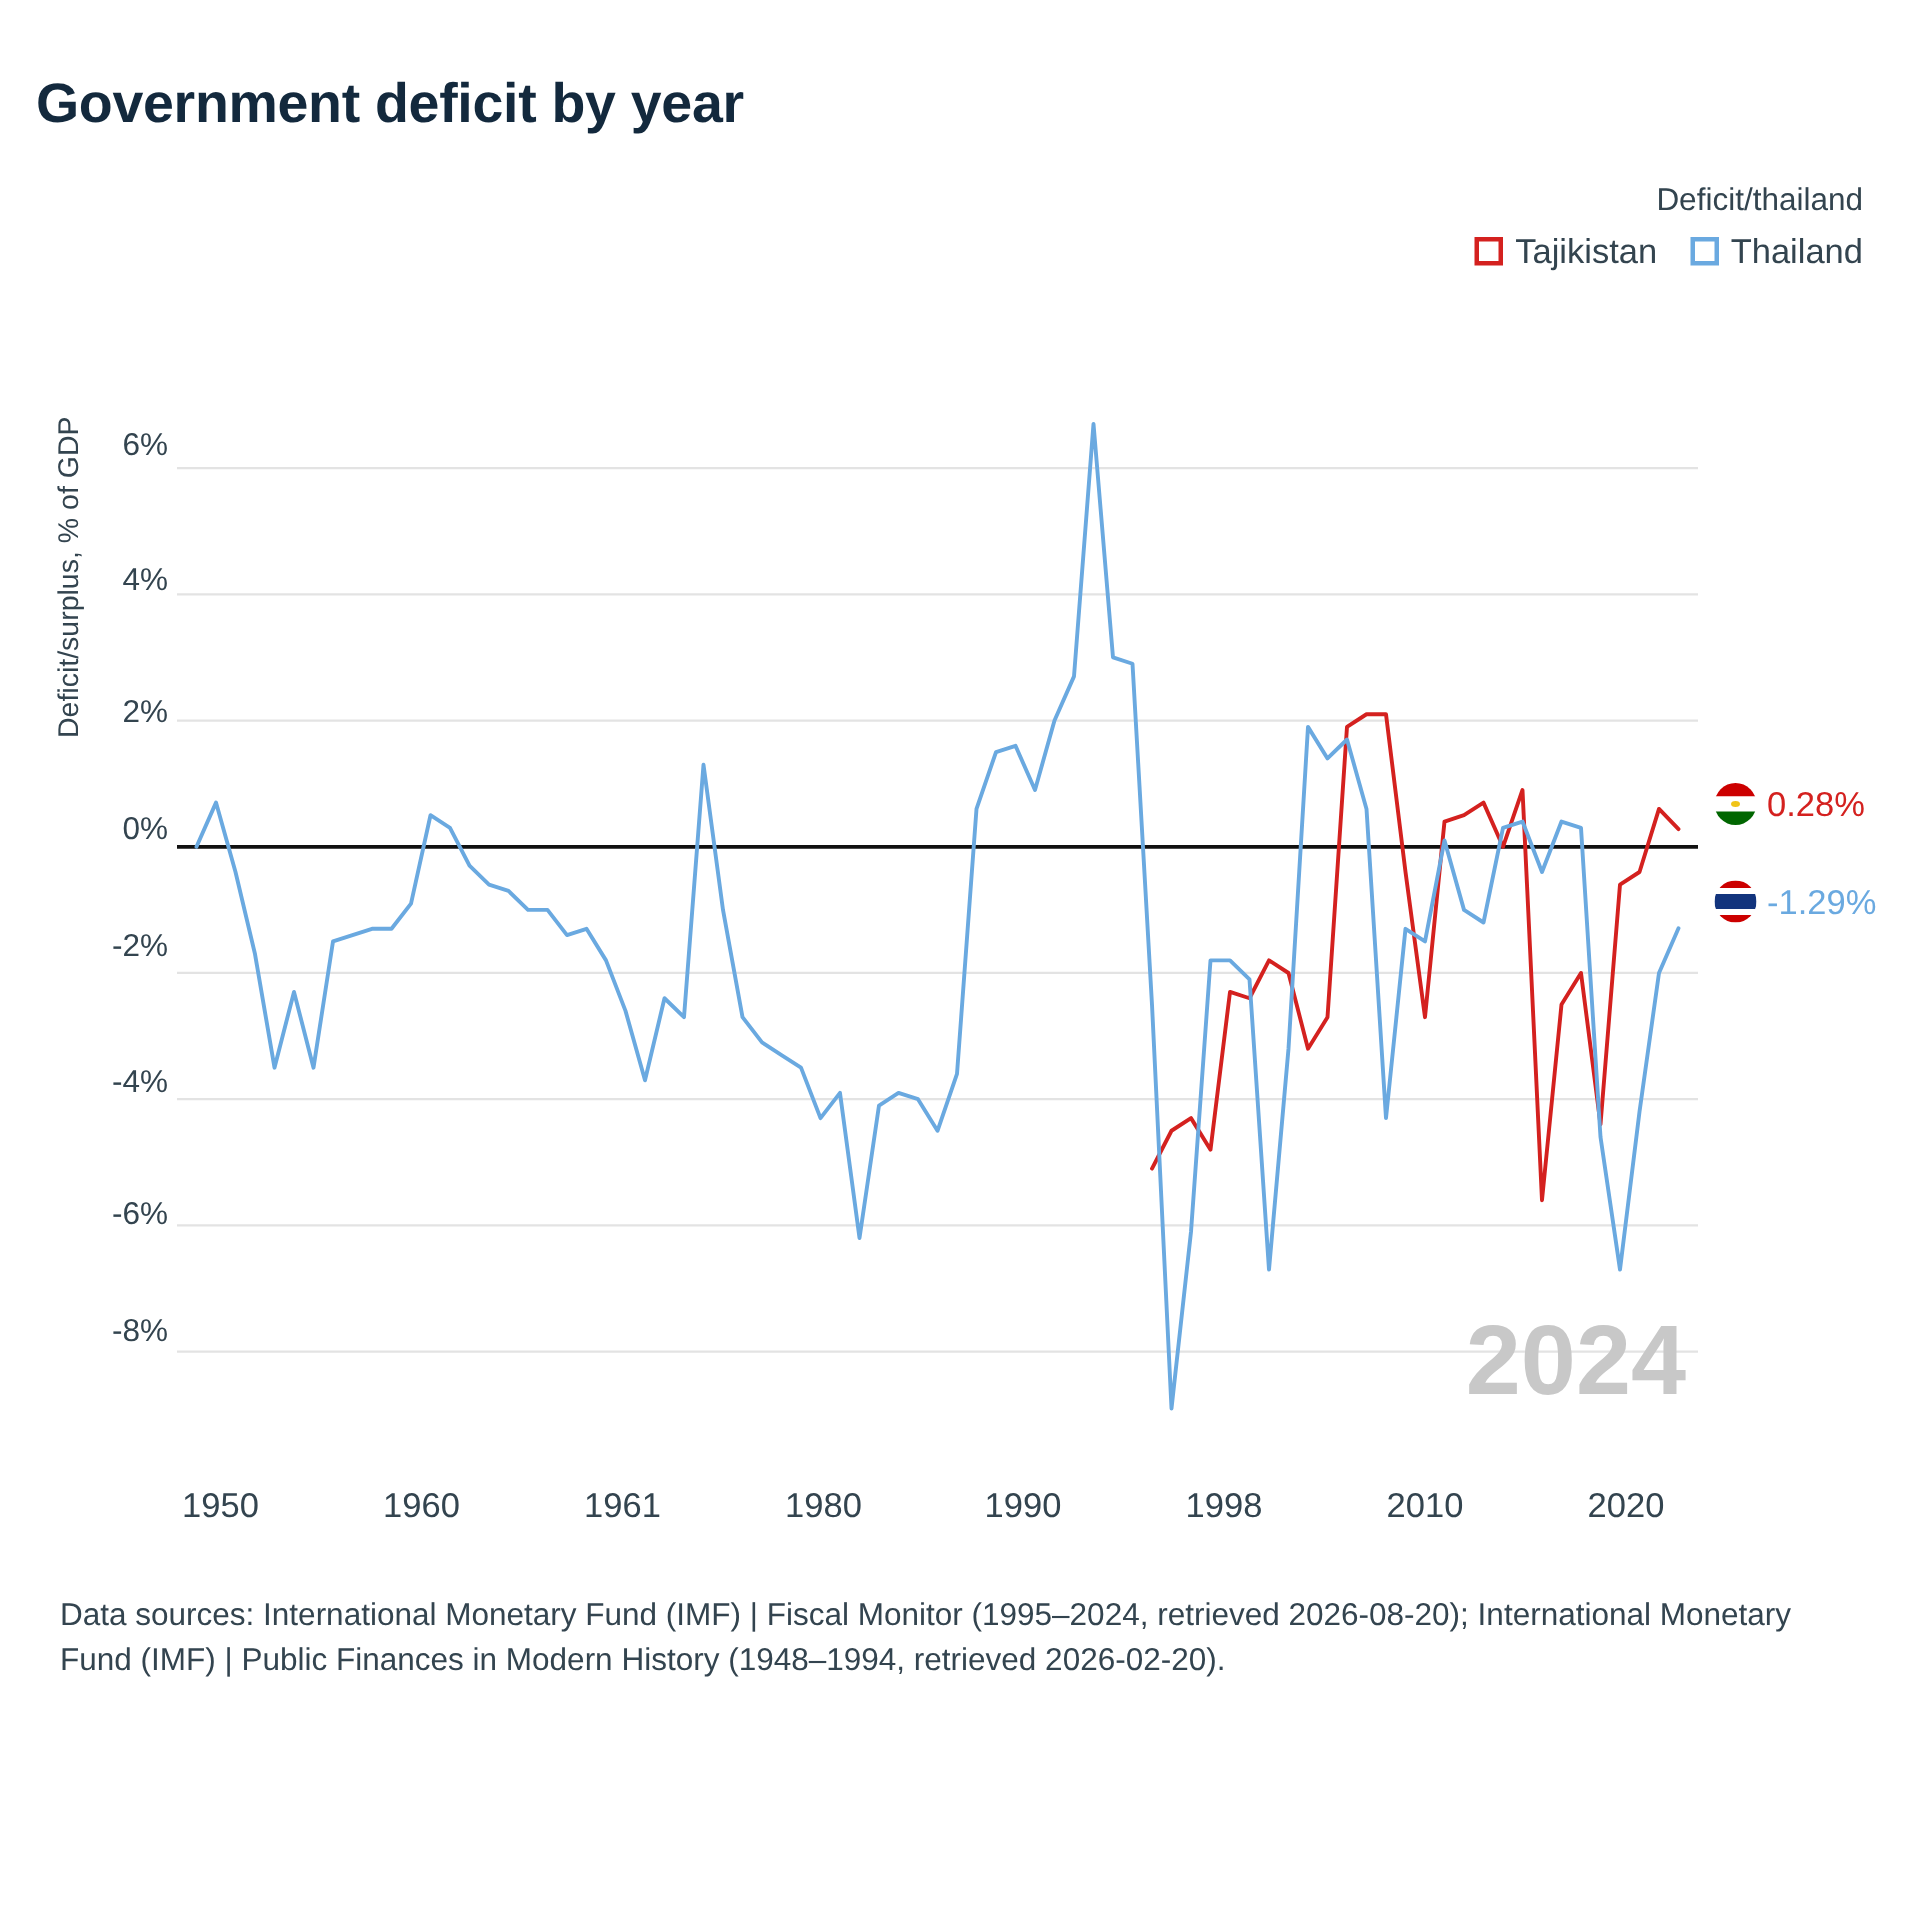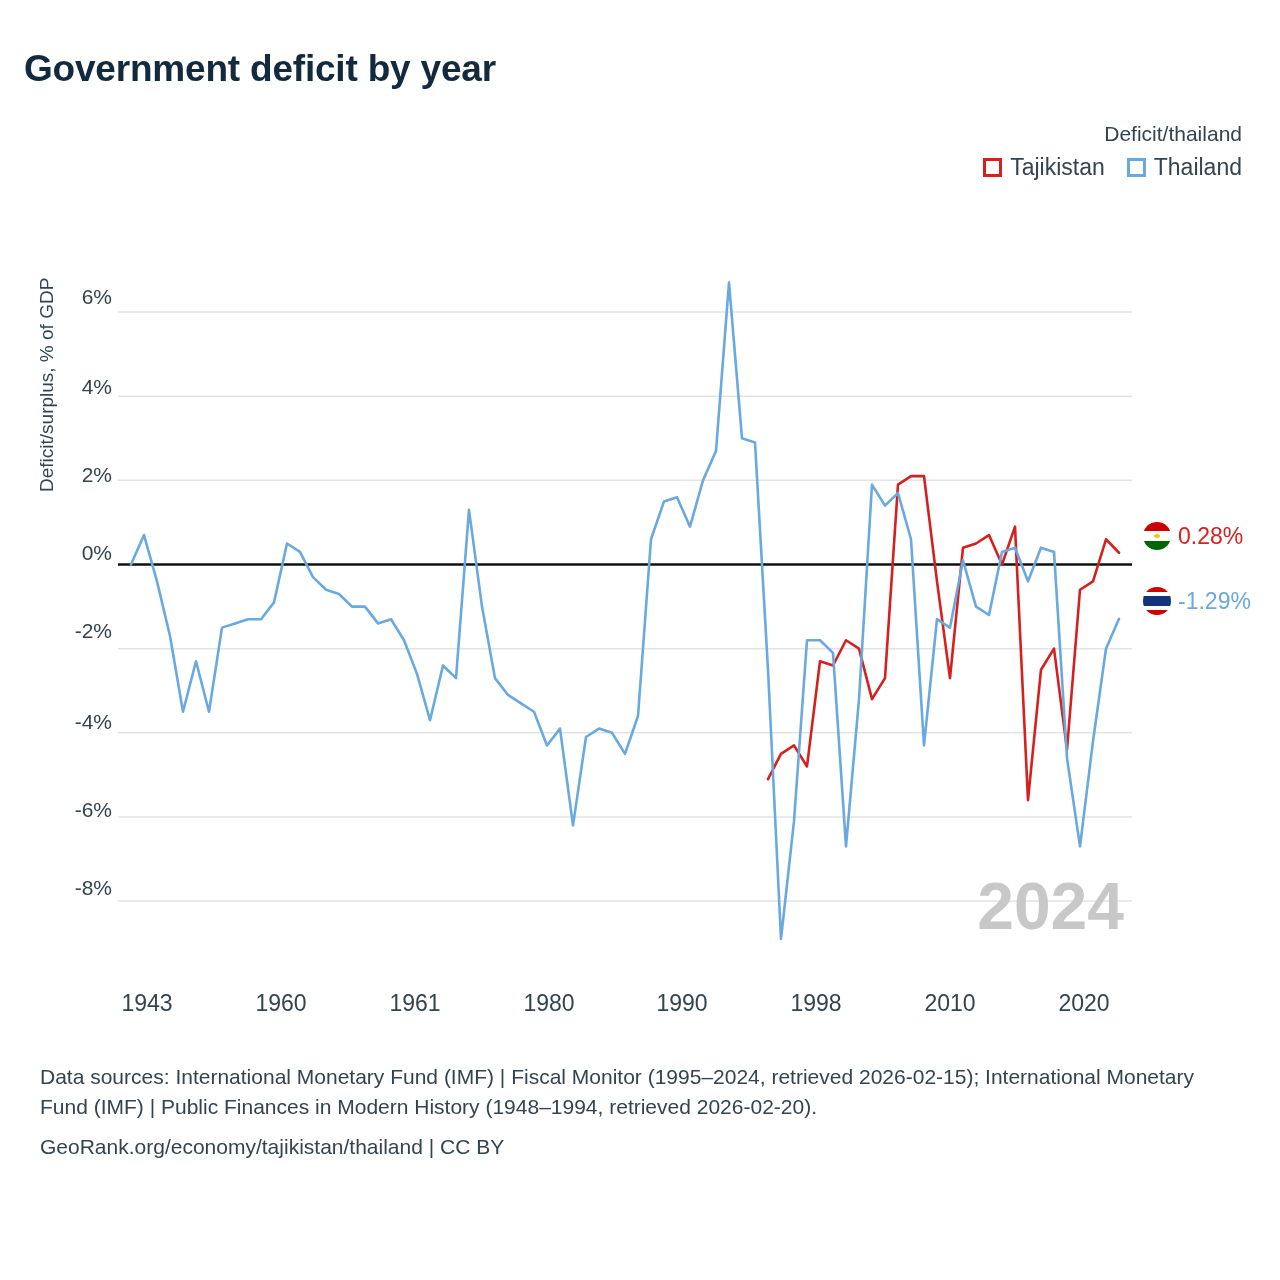--- a/index.html
+++ b/index.html
@@ -154,21 +154,21 @@
 
 <div class="ytick" style="top:285px; left:42px;">6%</div>
 <div class="ytick" style="top:375px; left:42px;">4%</div>
 <div class="ytick" style="top:463px; left:42px;">2%</div>
 <div class="ytick" style="top:541px; left:42px;">0%</div>
 <div class="ytick" style="top:619px; left:42px;">-2%</div>
 <div class="ytick" style="top:710px; left:42px;">-4%</div>
 <div class="ytick" style="top:798px; left:42px;">-6%</div>
 <div class="ytick" style="top:876px; left:42px;">-8%</div>
 
-<div class="xtick" style="top:990px; left:92px;">1943</div>
+<div class="xtick" style="top:990px; left:92px;">1950</div>
 <div class="xtick" style="top:990px; left:226px;">1960</div>
 <div class="xtick" style="top:990px; left:360px;">1961</div>
 <div class="xtick" style="top:990px; left:494px;">1980</div>
 <div class="xtick" style="top:990px; left:627px;">1990</div>
 <div class="xtick" style="top:990px; left:761px;">1998</div>
 <div class="xtick" style="top:990px; left:895px;">2010</div>
 <div class="xtick" style="top:990px; left:1029px;">2020</div>
 
 <svg class="plot-area" id="plot" width="1280" height="1280">
     <line x1="118" x2="1132" y1="901.0975609756098" y2="901.0975609756098" stroke="#e3e3e3" stroke-width="1.5"></line>
@@ -200,15 +200,14 @@
     <span class="band" style="top:0; height:17%; background:#cc0000;"></span>
     <span class="band" style="top:17%; height:16%; background:#ffffff;"></span>
     <span class="band" style="top:33%; height:34%; background:#12347d;"></span>
     <span class="band" style="top:67%; height:16%; background:#ffffff;"></span>
     <span class="band" style="top:83%; height:17%; background:#cc0000;"></span>
   </span>
   <span class="endpoint-label th">-1.29%</span>
 </div>
 
 <div class="footer">
-  <div>Data sources: International Monetary Fund (IMF) | Fiscal Monitor (1995–2024, retrieved 2026-02-15); International Monetary Fund (IMF) | Public Finances in Modern History (1948–1994, retrieved 2026-02-20).</div>
-  <div class="line2">GeoRank.org/economy/tajikistan/thailand | CC BY</div>
+  <div>Data sources: International Monetary Fund (IMF) | Fiscal Monitor (1995–2024, retrieved 2026-08-20); International Monetary Fund (IMF) | Public Finances in Modern History (1948–1994, retrieved 2026-02-20).</div>
 </div>
 
 </body></html>

